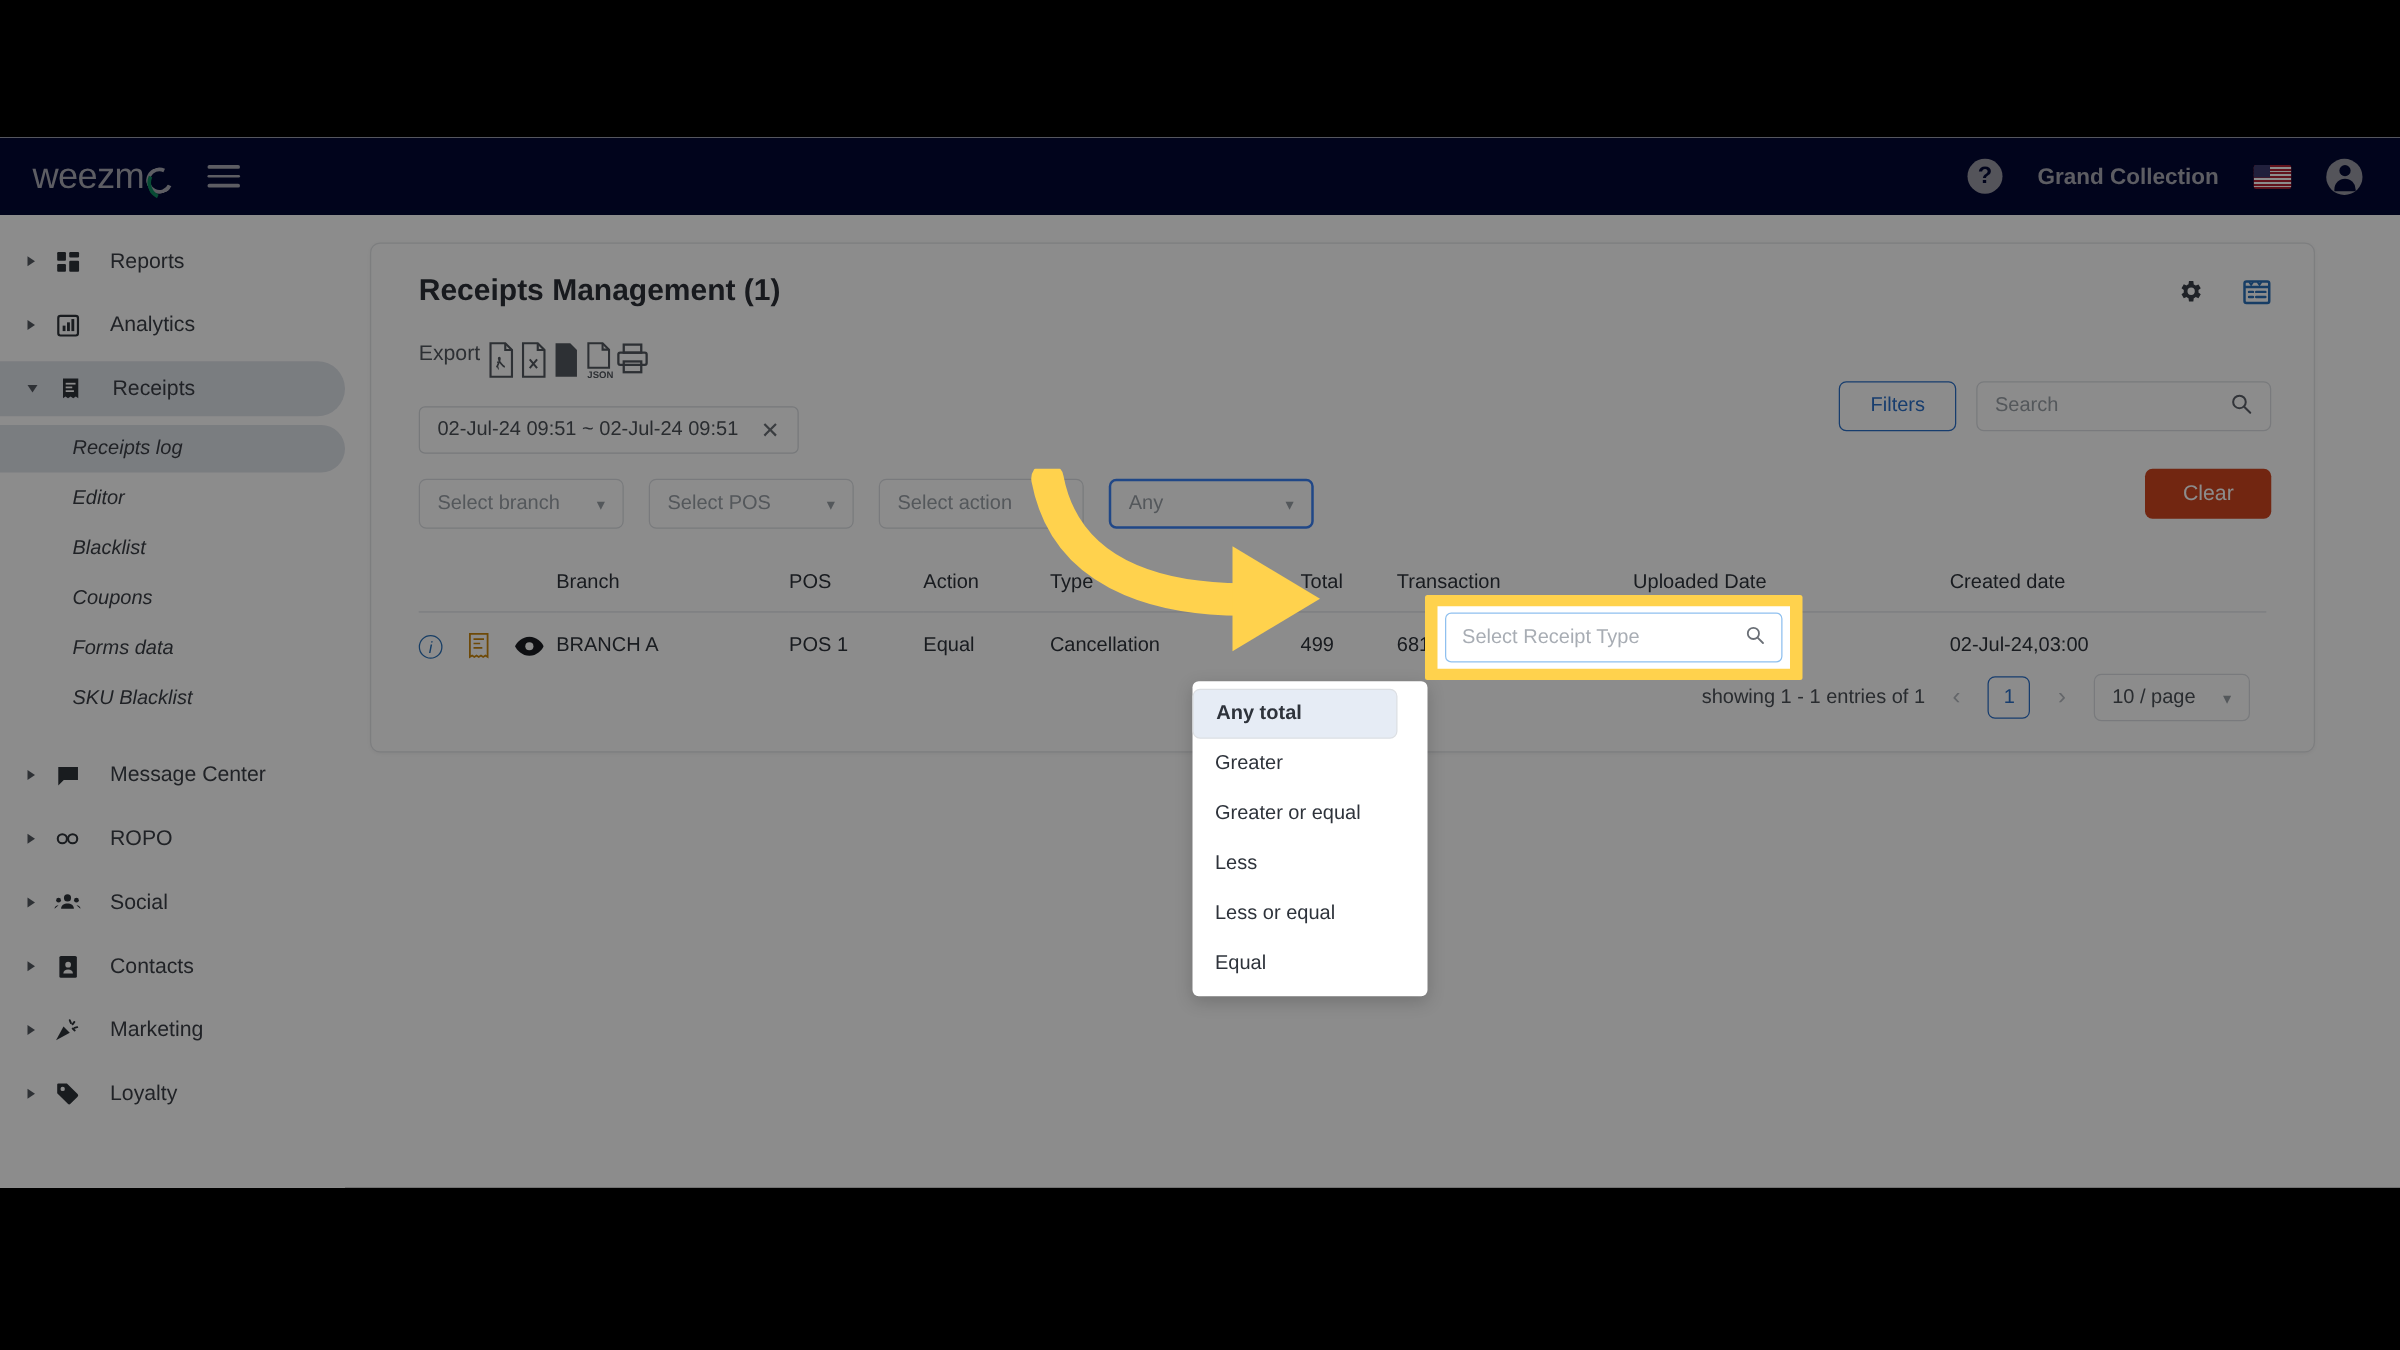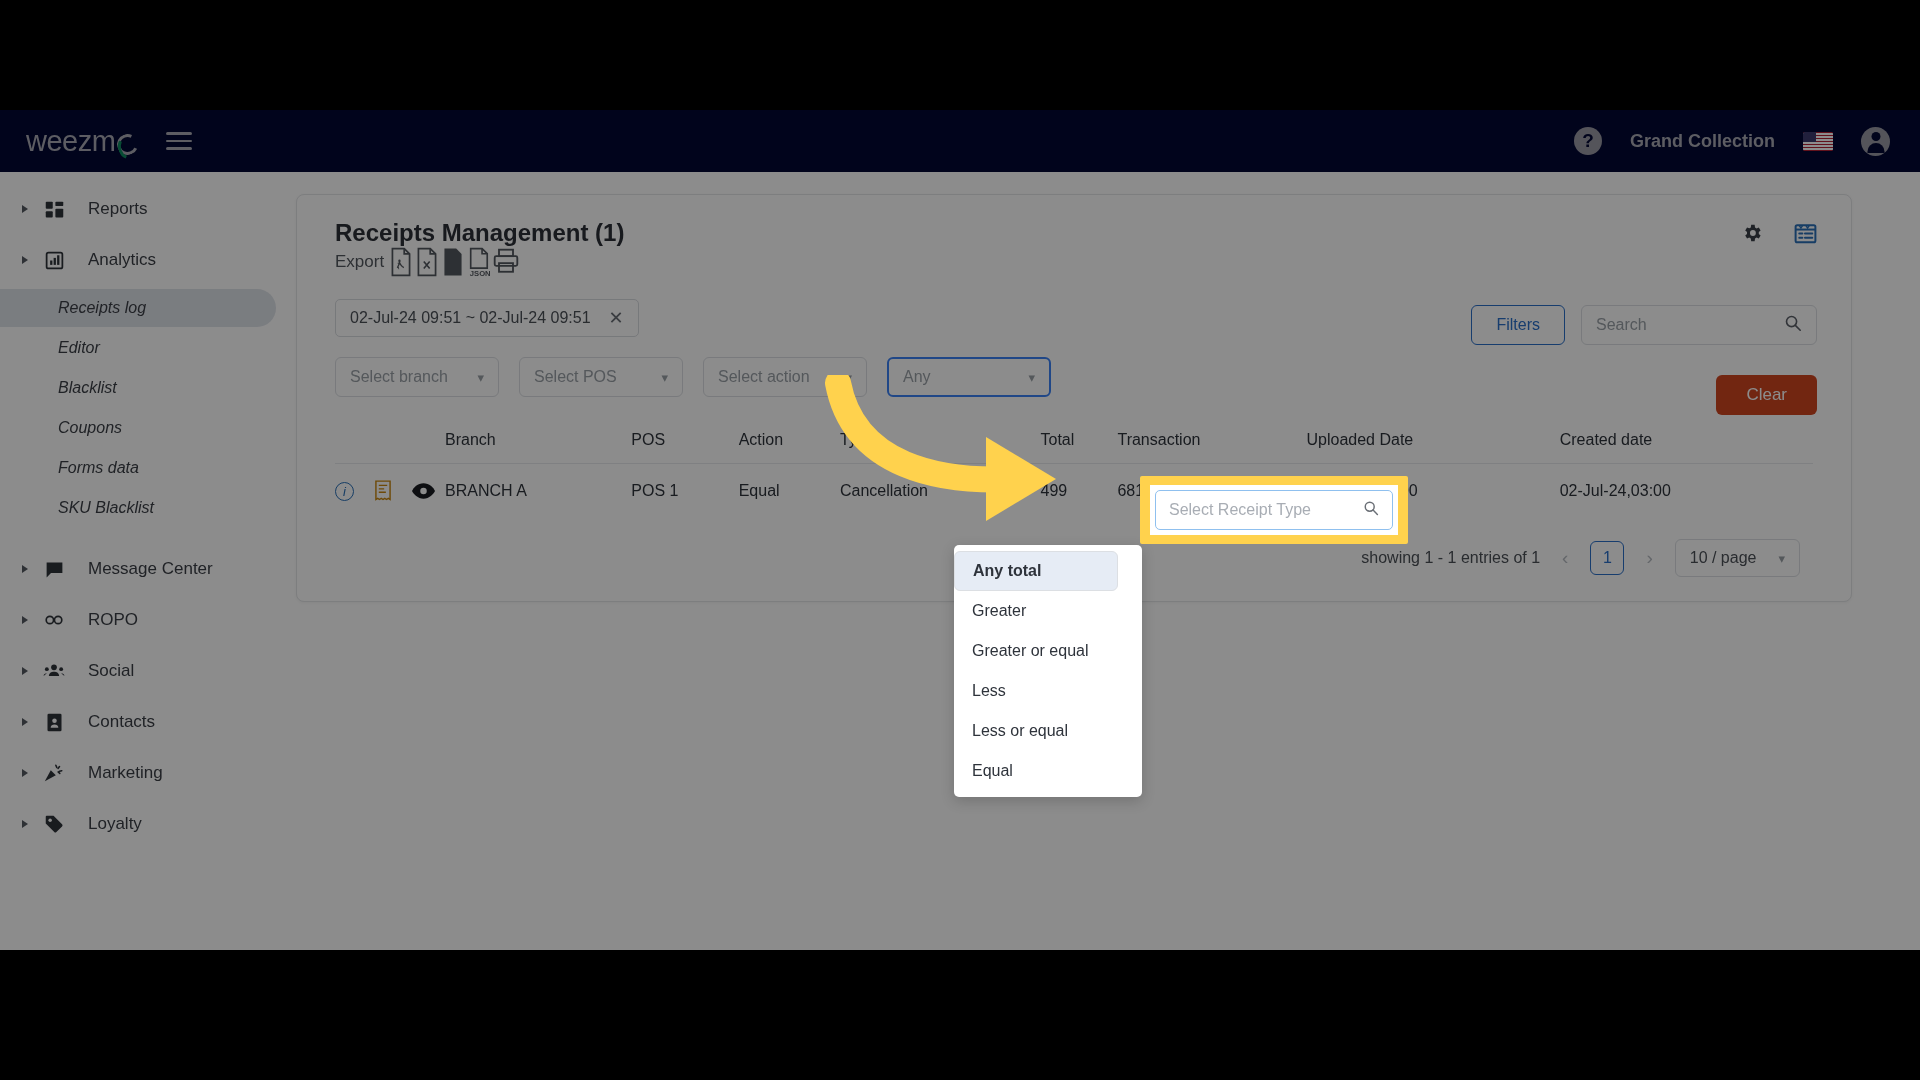--- a/index.html
+++ b/index.html
@@ -94,21 +94,21 @@
     background:#ffffff; border:1px solid #e3e5e8; border-radius:8px;
     width:1556px; height:408px; position:relative; padding:24px 38px;
     box-shadow:0 1px 3px rgba(0,0,0,0.05);
   }
   .card-title{ font-size:24px;color:#2c3038;font-weight:700; }
 
   .card-tools{ position:absolute; right:34px; top:26px; display:flex; align-items:center; gap:30px;}
   .gear-icon{width:22px;height:22px;color:#3a3f47;cursor:pointer;}
   .list-icon{width:24px;height:24px;color:#2a70b8;cursor:pointer;}
 
-  .export-row{ display:flex; align-items:center; }
+  .export-row{ display:flex; align-items:flex-start; margin-top:26px; }
   .export-label{ font-size:17px;color:#53585f; margin-right:4px;}
   .exp-ico{ width:26px;height:30px;cursor:pointer;color:#53585f;}
 
   .daterange{
     margin-top:22px; display:inline-flex; align-items:center; gap:18px;
     border:1px solid #d9dce0; border-radius:5px; height:38px; padding:0 14px;
     font-size:16px;color:#4b5057;
   }
   .dr-x{ color:#6a6f76;font-size:18px;cursor:pointer;line-height:1;}
 
@@ -176,21 +176,21 @@
   .dropdown{
     position:absolute; left:954px; top:435px; width:188px;
     background:#ffffff; box-shadow:0 4px 14px rgba(0,0,0,0.18); border-radius:5px;
     padding:6px 0; z-index:45;
   }
   .dd-item{ height:40px;display:flex;align-items:center;padding:0 18px;font-size:16px;color:#2e333b;cursor:pointer;}
   .dd-item.sel{ background:#e6ecf5;font-weight:bold; }
 
   
   .spotlight{
-    position:absolute; left:1140px; top:366px; width:268px; height:68px;
+    position:absolute; left:1140px; top:366px; width:302px; height:68px;
     background:#ffd24d; z-index:60; padding:9px 10px; border-radius:2px;
   }
   .spot-inner{
     width:100%;height:100%;background:#fff;display:flex;align-items:center;
     justify-content:center;
   }
   .rt-input{
     width:96%;height:40px;border:1px solid #8fc0ef;border-radius:5px;background:#fff;
     display:flex;align-items:center;justify-content:space-between;padding:0 13px;
   }
@@ -251,20 +251,32 @@
         <svg viewBox="0 0 24 24" width="21" height="21" fill="none" stroke="currentColor" stroke-width="2">
               <rect x="3" y="3" width="18" height="18" rx="2"></rect>
               <rect x="7" y="12" width="2.6" height="5" fill="currentColor" stroke="none"></rect>
               <rect x="11" y="9" width="2.6" height="8" fill="currentColor" stroke="none"></rect>
               <rect x="15" y="6" width="2.6" height="11" fill="currentColor" stroke="none"></rect>
             </svg>
       </span>
       <span class="nav-label">Analytics</span>
     </div>
 
+    <div class="nav-item active">
+      <span class="caret open"></span>
+      <span class="nav-icon">
+        <svg viewBox="0 0 24 24" width="21" height="21" fill="currentColor">
+              <path d="M5 2h14v18l-2.3-1.6L14.4 20l-2.4-1.6L9.6 20l-2.3-1.6L5 20V2z"></path>
+              <rect x="7.5" y="6" width="9" height="1.6" fill="#fff"></rect>
+              <rect x="7.5" y="9.4" width="6" height="1.6" fill="#fff"></rect>
+              <rect x="7.5" y="12.8" width="7.5" height="1.6" fill="#fff"></rect>
+            </svg>
+      </span>
+      <span class="nav-label">Receipts</span>
+    </div>
 
     <div class="sub-item active">
       <span>Receipts log</span>
     </div>
     <div class="sub-item">
       <span>Editor</span>
     </div>
     <div class="sub-item">
       <span>Blacklist</span>
     </div>

